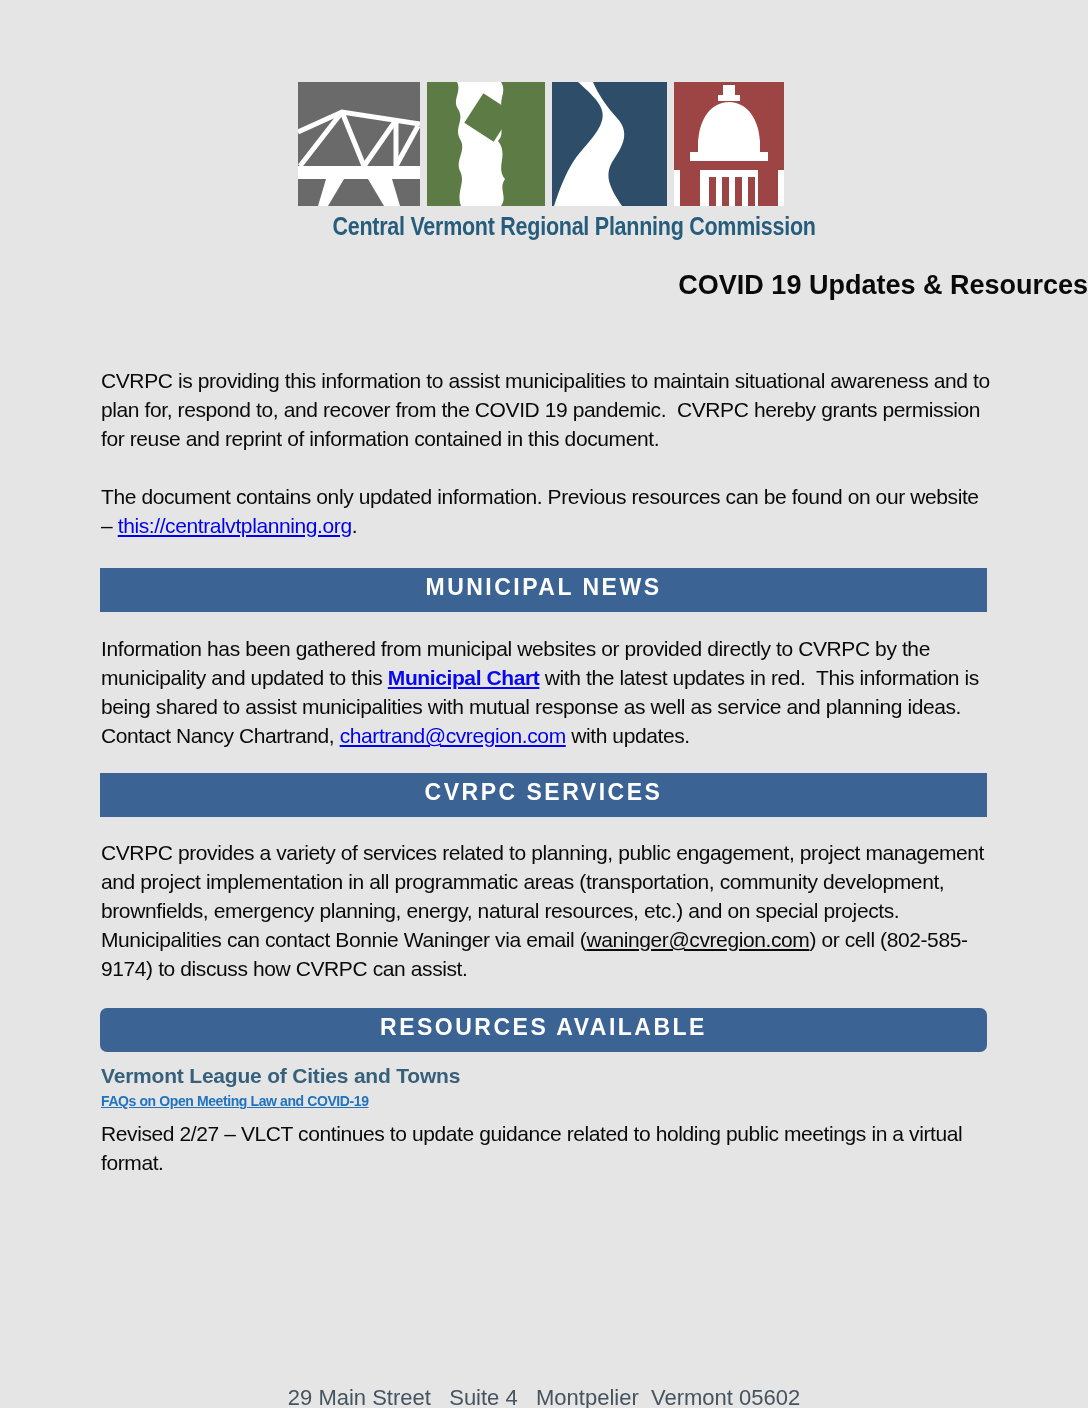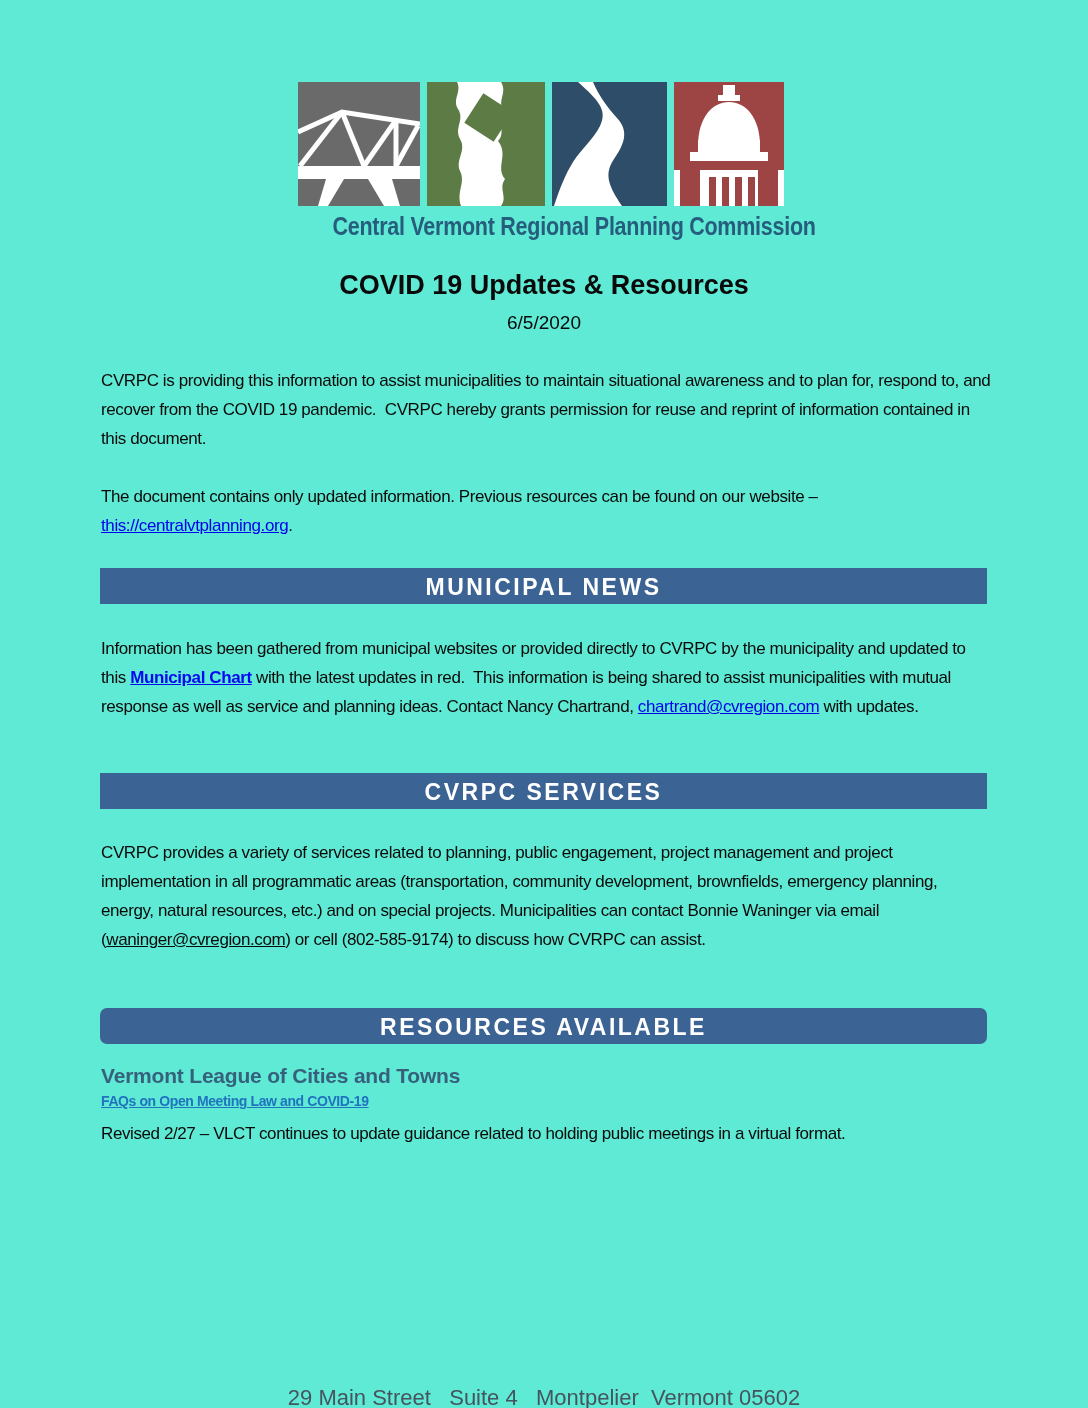--- a/index.html
+++ b/index.html
@@ -1,54 +1,54 @@
 <!DOCTYPE html>
 <html><head>
 <meta charset="utf-8">
 <style>
   html,body { margin:0; padding:0; background:#ffffff; }
   .page {
-    position:relative; width:1088px; height:1408px; background:#5eead4;
+    position:relative; width:1088px; height:1408px; background:#e5e5e5;
     font-family:"Liberation Sans", sans-serif; color:#0a0a0a; overflow:hidden;
   }
 
   
   .logo { position:absolute; top:82px; left:50%; transform:translateX(-50%); width:492px; }
   .tiles { display:flex; gap:7px; height:124px; }
   .logo-caption {
     margin-top:6px; text-align:center; font-weight:bold; font-size:25px;
     color:#265D7C; transform:scaleX(0.86); transform-origin:center;
     white-space:nowrap; letter-spacing:-0.3px;
   }
 
   
-  .title { position:absolute; top:270px; left:0; width:100%; text-align:center;
+  .title { position:absolute; top:270px; left:0; width:100%; text-align:right;
            font-size:27px; font-weight:bold; margin:0; }
   .date  { position:absolute; top:312px; left:0; width:100%; text-align:center;
            font-size:19px; }
 
   
   .body {
     position:absolute; left:101px; width:890px; margin:0;
-    font-size:17px; line-height:29px; letter-spacing:-0.4px;
+    font-size:21px; line-height:29px; letter-spacing:-0.4px;
     white-space:pre-wrap; color:#0a0a0a;
   }
   .p1 { top:366px; }
   .p2 { top:482px; }
   .p3 { top:634px; }
   .p4 { top:838px; }
   .pv { top:1119px; }
 
   a.link      { color:#0000EE; text-decoration:underline; cursor:pointer; }
   a.boldlink  { color:#0707F2; text-decoration:underline; font-weight:bold; cursor:pointer; }
   a.blacklink { color:#0a0a0a; text-decoration:underline; cursor:pointer; }
 
   
   .bar {
-    position:absolute; left:100px; width:887px; height:36px;
+    position:absolute; left:100px; width:887px; height:44px;
     background:#3B6394; color:#ffffff; font-weight:bold; font-size:23px;
     letter-spacing:2.5px; text-align:center; line-height:38px;
   }
   .bar1 { top:568px; }
   .bar2 { top:773px; }
   .bar3 { top:1008px;border-radius:7px; }
 
   
   .org {
     position:absolute; top:1064px; left:101px; margin:0;
@@ -116,21 +116,20 @@
         <rect x="48" y="95" width="7" height="29" fill="#9D4444"></rect>
         <rect x="61" y="95" width="7" height="29" fill="#9D4444"></rect>
         <rect x="74" y="95" width="7" height="29" fill="#9D4444"></rect>
       </svg>
 
     </div>
     <div class="logo-caption">Central Vermont Regional Planning Commission</div>
   </div>
 
   <h1 class="title">COVID 19 Updates &amp; Resources</h1>
-  <div class="date">6/5/2020</div>
 
   <p class="body p1">CVRPC is providing this information to assist municipalities to maintain situational awareness and to plan for, respond to, and recover from the COVID 19 pandemic.  CVRPC hereby grants permission for reuse and reprint of information contained in this document.</p>
 
   <p class="body p2"><span>The document contains only updated information. Previous resources can be found on our website – </span><a class="link">this://centralvtplanning.org</a><span>.</span></p>
 
   <div class="bar bar1"><span>MUNICIPAL NEWS</span></div>
 
   <p class="body p3"><span>Information has been gathered from municipal websites or provided directly to CVRPC by the municipality and updated to this </span><a class="boldlink">Municipal Chart</a><span> with the latest updates in red.  This information is being shared to assist municipalities with mutual response as well as service and planning ideas. Contact Nancy Chartrand, </span><a class="link">chartrand@cvregion.com</a><span> with updates.</span></p>
 
   <div class="bar bar2"><span>CVRPC SERVICES</span></div>

